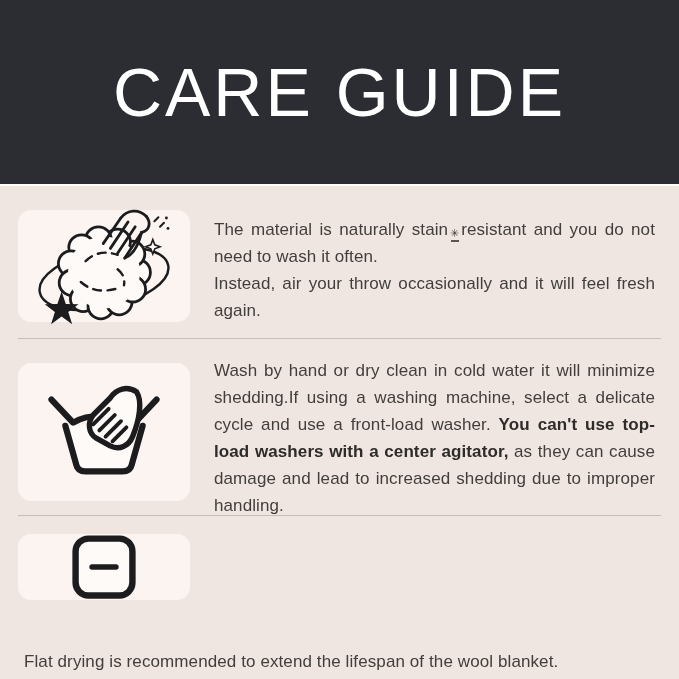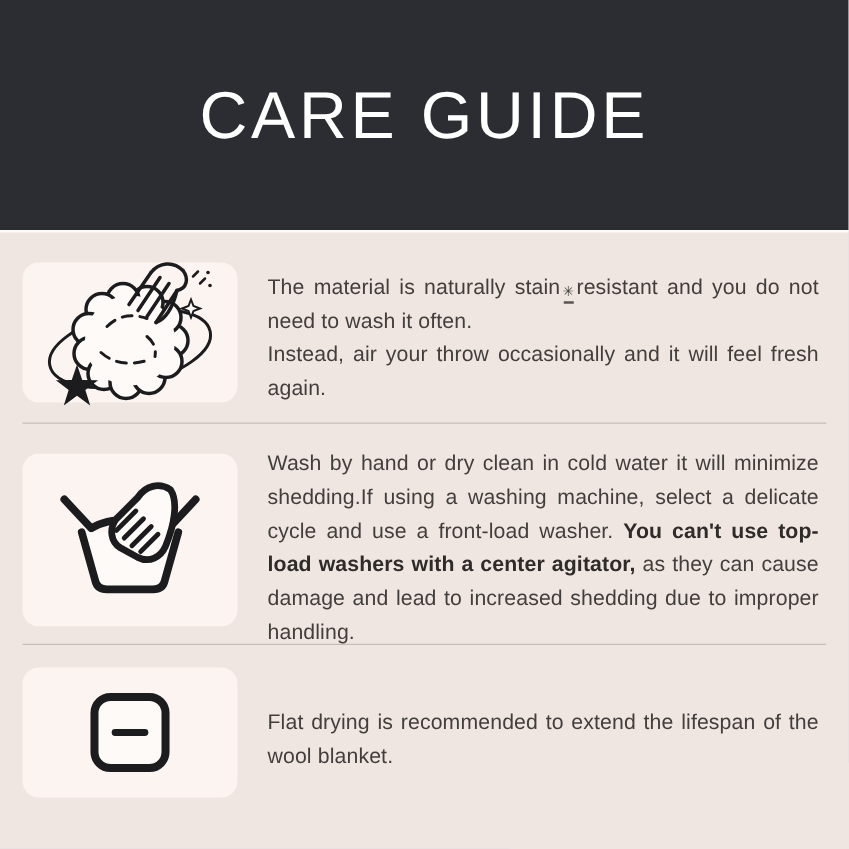--- a/index.html
+++ b/index.html
@@ -6,30 +6,30 @@
   .page{
     width:679px;height:679px;overflow:hidden;position:relative;
     background:#efe6e2;
     font-family:"Liberation Sans", sans-serif;
   }
   .header{
     height:184px;background:#2b2d33;
     display:flex;align-items:center;justify-content:center;
   }
   .header h1{
-    margin:0;color:#ffffff;font-size:53px;font-weight:500;
+    margin:0;color:#ffffff;font-size:68px;font-weight:500;
     letter-spacing:3px;
     text-align:center;
   }
   .header-edge{height:2px;background:#fffbf9;}
   .content{padding:0 18px;}
   .row{display:flex;gap:18px;align-items:flex-start;}
   .row-1{margin-top:24px;height:114px;}
   .row-2{height:144px;}
-  .row-3{height:104px;}
+  .row-3{height:104px;flex-direction:column;}
   .divider{border:none;height:1px;background:#c6bdba;margin:14px 0 18px 0;}
   .card{
     width:172px;min-width:172px;background:#fbf4f1;border-radius:13px;
     display:flex;align-items:center;justify-content:center;
   }
   .card-1{height:112px;}
   .card-2{height:138px;margin-top:6px;}
   .card-3{height:104px;}
   .text{
     flex:1;margin:6px;font-size:17px;line-height:27px;color:#423e3c;

